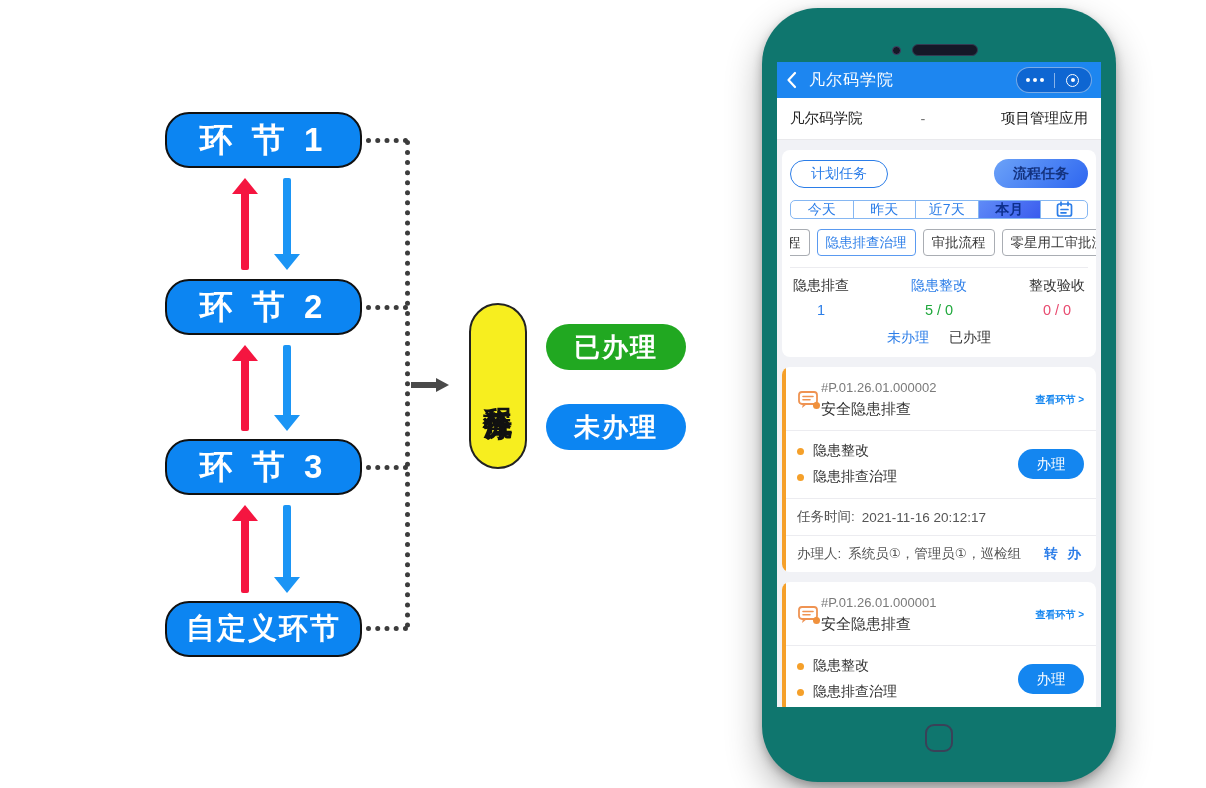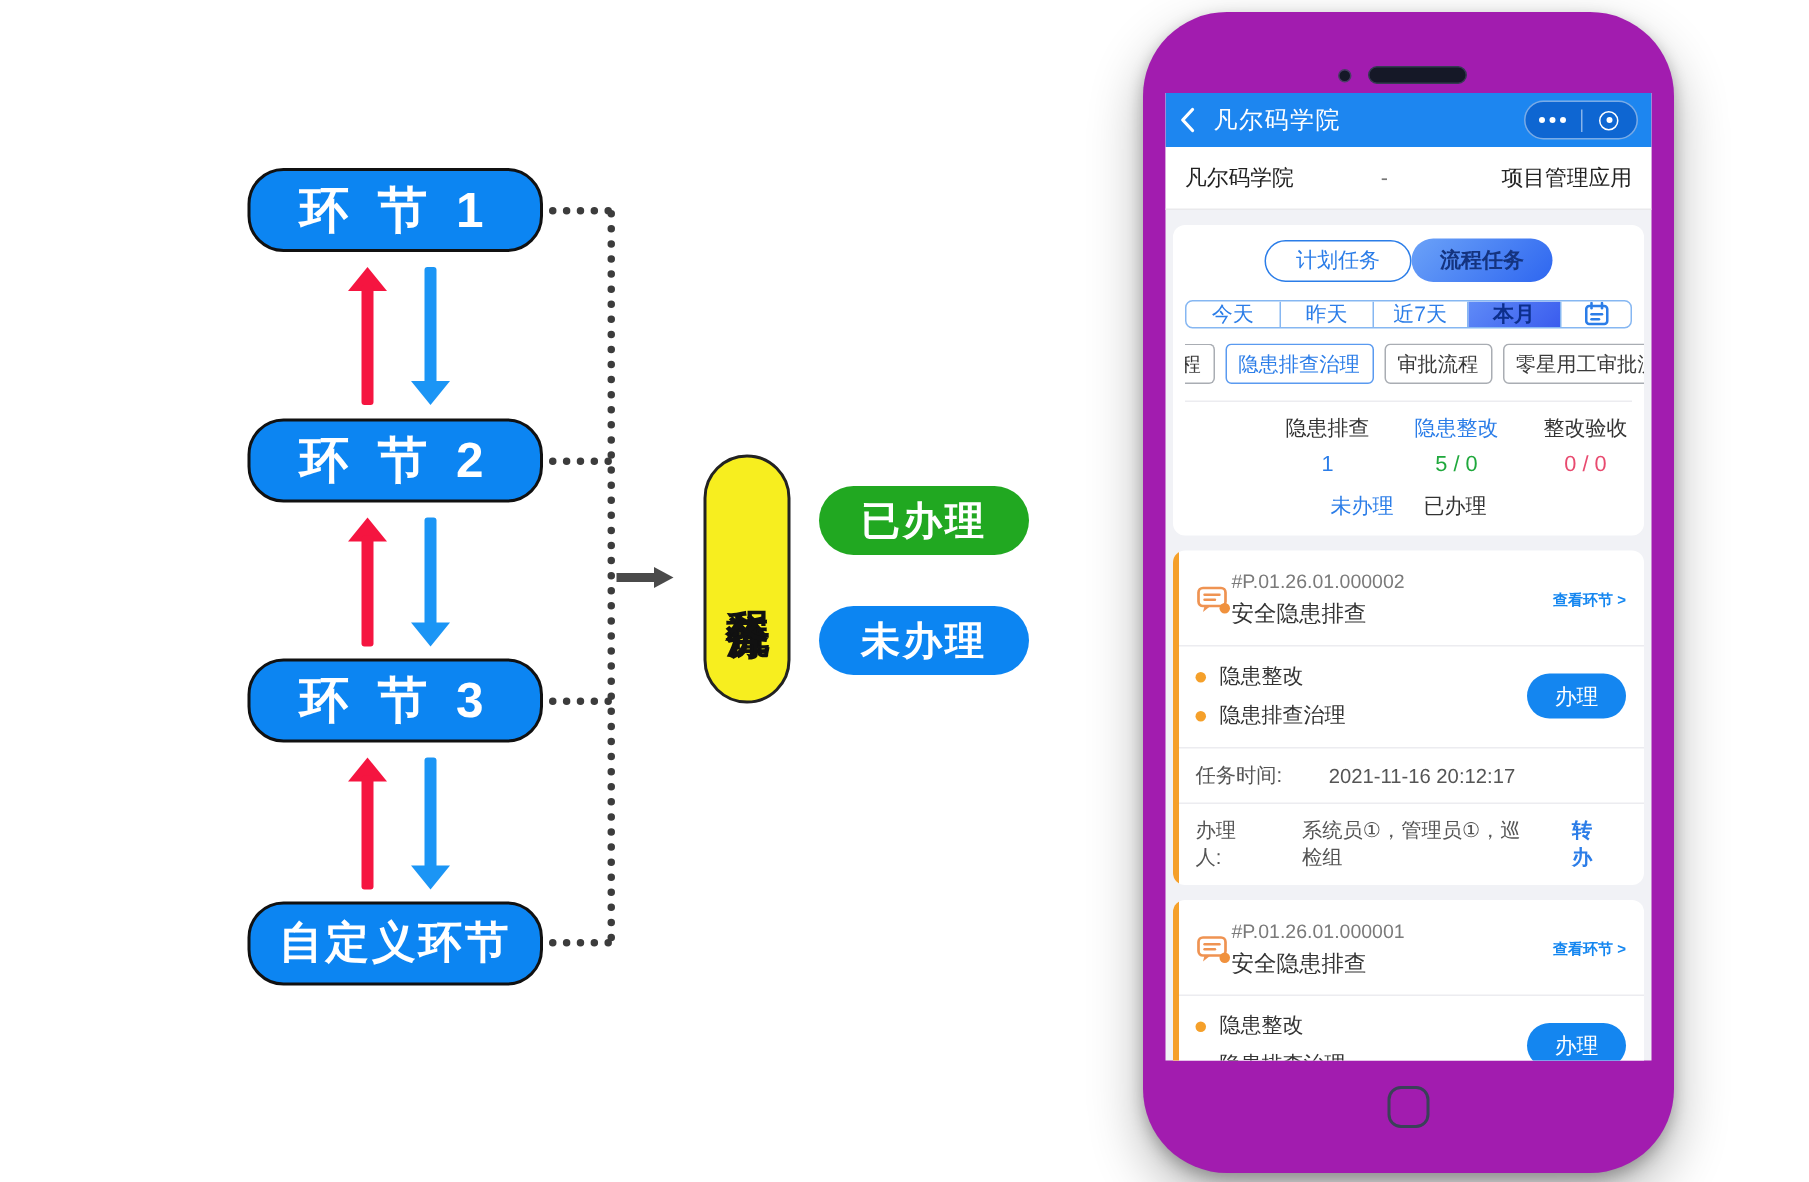--- a/index.html
+++ b/index.html
@@ -35,21 +35,21 @@
 
   .hub { position:absolute; left:469px; top:303px; width:58px; height:166px; background:#f7ee1f;
     border:2.5px solid #222; border-radius:29px; display:flex; align-items:center; justify-content:center;
     writing-mode:vertical-rl; text-orientation:upright; font-size:29px; font-weight:bold; color:#111; letter-spacing:1px; }
   .pill { position:absolute; left:546px; width:140px; height:46px; border-radius:23px; color:#fff;
     font-size:26px; font-weight:bold; display:flex; align-items:center; justify-content:center; letter-spacing:2px; }
   .pill.green { top:324px; background:#21a821; }
   .pill.blue  { top:404px; background:#0c85f2; }
 
   
-  .phone { position:absolute; left:762px; top:8px; width:354px; height:774px; background:#a21caf;
+  .phone { position:absolute; left:762px; top:8px; width:354px; height:774px; background:#0f766e;
     border-radius:56px; box-shadow:0 16px 36px rgba(0,0,0,.30), 0 4px 10px rgba(0,0,0,.25); }
   .cam { position:absolute; left:130px; top:38px; width:9px; height:9px; border-radius:50%;
     background:#151827; border:1px solid #4a3d66; }
   .speaker { position:absolute; left:150px; top:36px; width:66px; height:12px; border-radius:7px;
     background:#151827; border:1px solid #343a52; }
   .homebtn { position:absolute; left:50%; margin-left:-14px; bottom:30px; width:28px; height:28px;
     border:2px solid #3a4158; border-radius:9px; }
   .screen { position:absolute; left:15px; top:54px; width:324px; height:645px; background:#f1f2f6; overflow:hidden; }
 
   
@@ -66,41 +66,41 @@
 
   
   .subhdr { height:42px; background:#fff; display:flex; align-items:center; padding:0 13px;
     font-size:14.5px; color:#222; border-bottom:1px solid #e9e9ec; }
   .subhdr .dash { color:#777; margin-left:58px; }
   .subhdr .appname { margin-left:auto; }
 
   .body { padding:10px 5px; }
   .panel { background:#fff; border-radius:8px; padding:9px 8px 10px 8px; }
 
-  .typerow { display:flex; justify-content:center; align-items:center; }
+  .typerow { display:flex; justify-content:space-between; align-items:center; }
   .btn-plan { height:28px; line-height:25px; padding:0 20px; border:1.5px solid #2b7de8; border-radius:15px;
     color:#2b7de8; font-size:14px; background:#fff; }
   .btn-flow { height:29px; line-height:29px; padding:0 19px; border-radius:15px; color:#14337f; font-size:14px;
     font-weight:bold; background:linear-gradient(135deg,#6ba2f8,#2e66f0); }
 
   .seg { margin-top:12px; display:flex; border:1px solid #86b7f2; border-radius:5px; height:19px; overflow:hidden; background:#fff; }
   .seg .s { flex:1; display:flex; align-items:center; justify-content:center; font-size:14px; color:#2b7de8;
     border-right:1px solid #86b7f2; }
   .seg .s.active { background:linear-gradient(135deg,#5f8bf7,#3a5cee); color:#0d2f8c; font-weight:bold; }
   .seg .cal { width:46px; display:flex; align-items:center; justify-content:center; }
 
   .chips { margin-top:10px; margin-right:-8px; display:flex; gap:7px; overflow:hidden; }
   .chip { flex:none; height:27px; line-height:25px; padding:0 8px; border:1px solid #a9adb3; border-radius:4px;
     font-size:13.5px; color:#3a3a3a; background:#fff; white-space:nowrap; }
   .chip.clipped { margin-left:-11px; border-left:none; border-radius:0 4px 4px 0; }
   .chip.active { border-color:#5a9af0; color:#2b7de8; }
 
   .panel-div { margin-top:11px; border-top:1px solid #ececf0; }
 
-  .stats { margin-top:9px; display:flex; justify-content:flex-end; gap:24px; }
+  .stats { margin-top:9px; display:flex; justify-content:space-between; gap:24px; }
   .stat { text-align:center; min-width:62px; }
   .stat .lb { font-size:14px; color:#333; }
   .stat .vl { font-size:14.5px; margin-top:7px; }
   .c-blue{color:#2b7de8!important} .c-green{color:#1fa83c!important} .c-red{color:#e84a6f!important} .c-dark{color:#333!important}
 
   .stattabs { margin-top:11px; display:flex; justify-content:center; gap:20px; font-size:14px; }
   .stattabs .t0 { color:#2b7de8; } .stattabs .t1 { color:#333; }
 
   
   .card { margin-top:10px; background:#fff; border-radius:8px; position:relative; overflow:hidden; }
@@ -111,21 +111,21 @@
   .card-head .ttl { font-size:15px; color:#333; font-weight:normal; margin-top:5px; }
   .card-head .link { margin-left:auto; font-size:10px; font-weight:bold; color:#1486f0; }
   .cdiv { border-top:1px solid #ececf0; margin:0 0 0 0; }
   .card-tags { display:flex; align-items:center; padding:11px 12px 12px 15px; }
   .taglist .tag { display:flex; align-items:center; font-size:14px; color:#333; }
   .taglist .tag + .tag { margin-top:8px; }
   .taglist .dot { width:7px; height:7px; border-radius:50%; background:#f5a02a; margin-right:9px; }
   .btn-handle { margin-left:auto; width:66px; height:30px; border-radius:16px; background:#1486f0; color:#fff;
     font-size:14.5px; display:flex; align-items:center; justify-content:center; }
   .card-row { display:flex; align-items:center; padding:9px 12px 9px 15px; font-size:13.5px; color:#555;
-    border-top:1px solid #ececf0;gap:24px; }
+    border-top:1px solid #ececf0; }
   .card-row .val { margin-left:7px; }
   .card-row .transfer { margin-left:auto; color:#2b7de8; font-weight:bold; letter-spacing:3px; }
 </style>
 </head>
 <body>
 
 <div class="stage">
 
   <div class="node n1">环 节 1</div>
   <div class="node n2">环 节 2</div>

